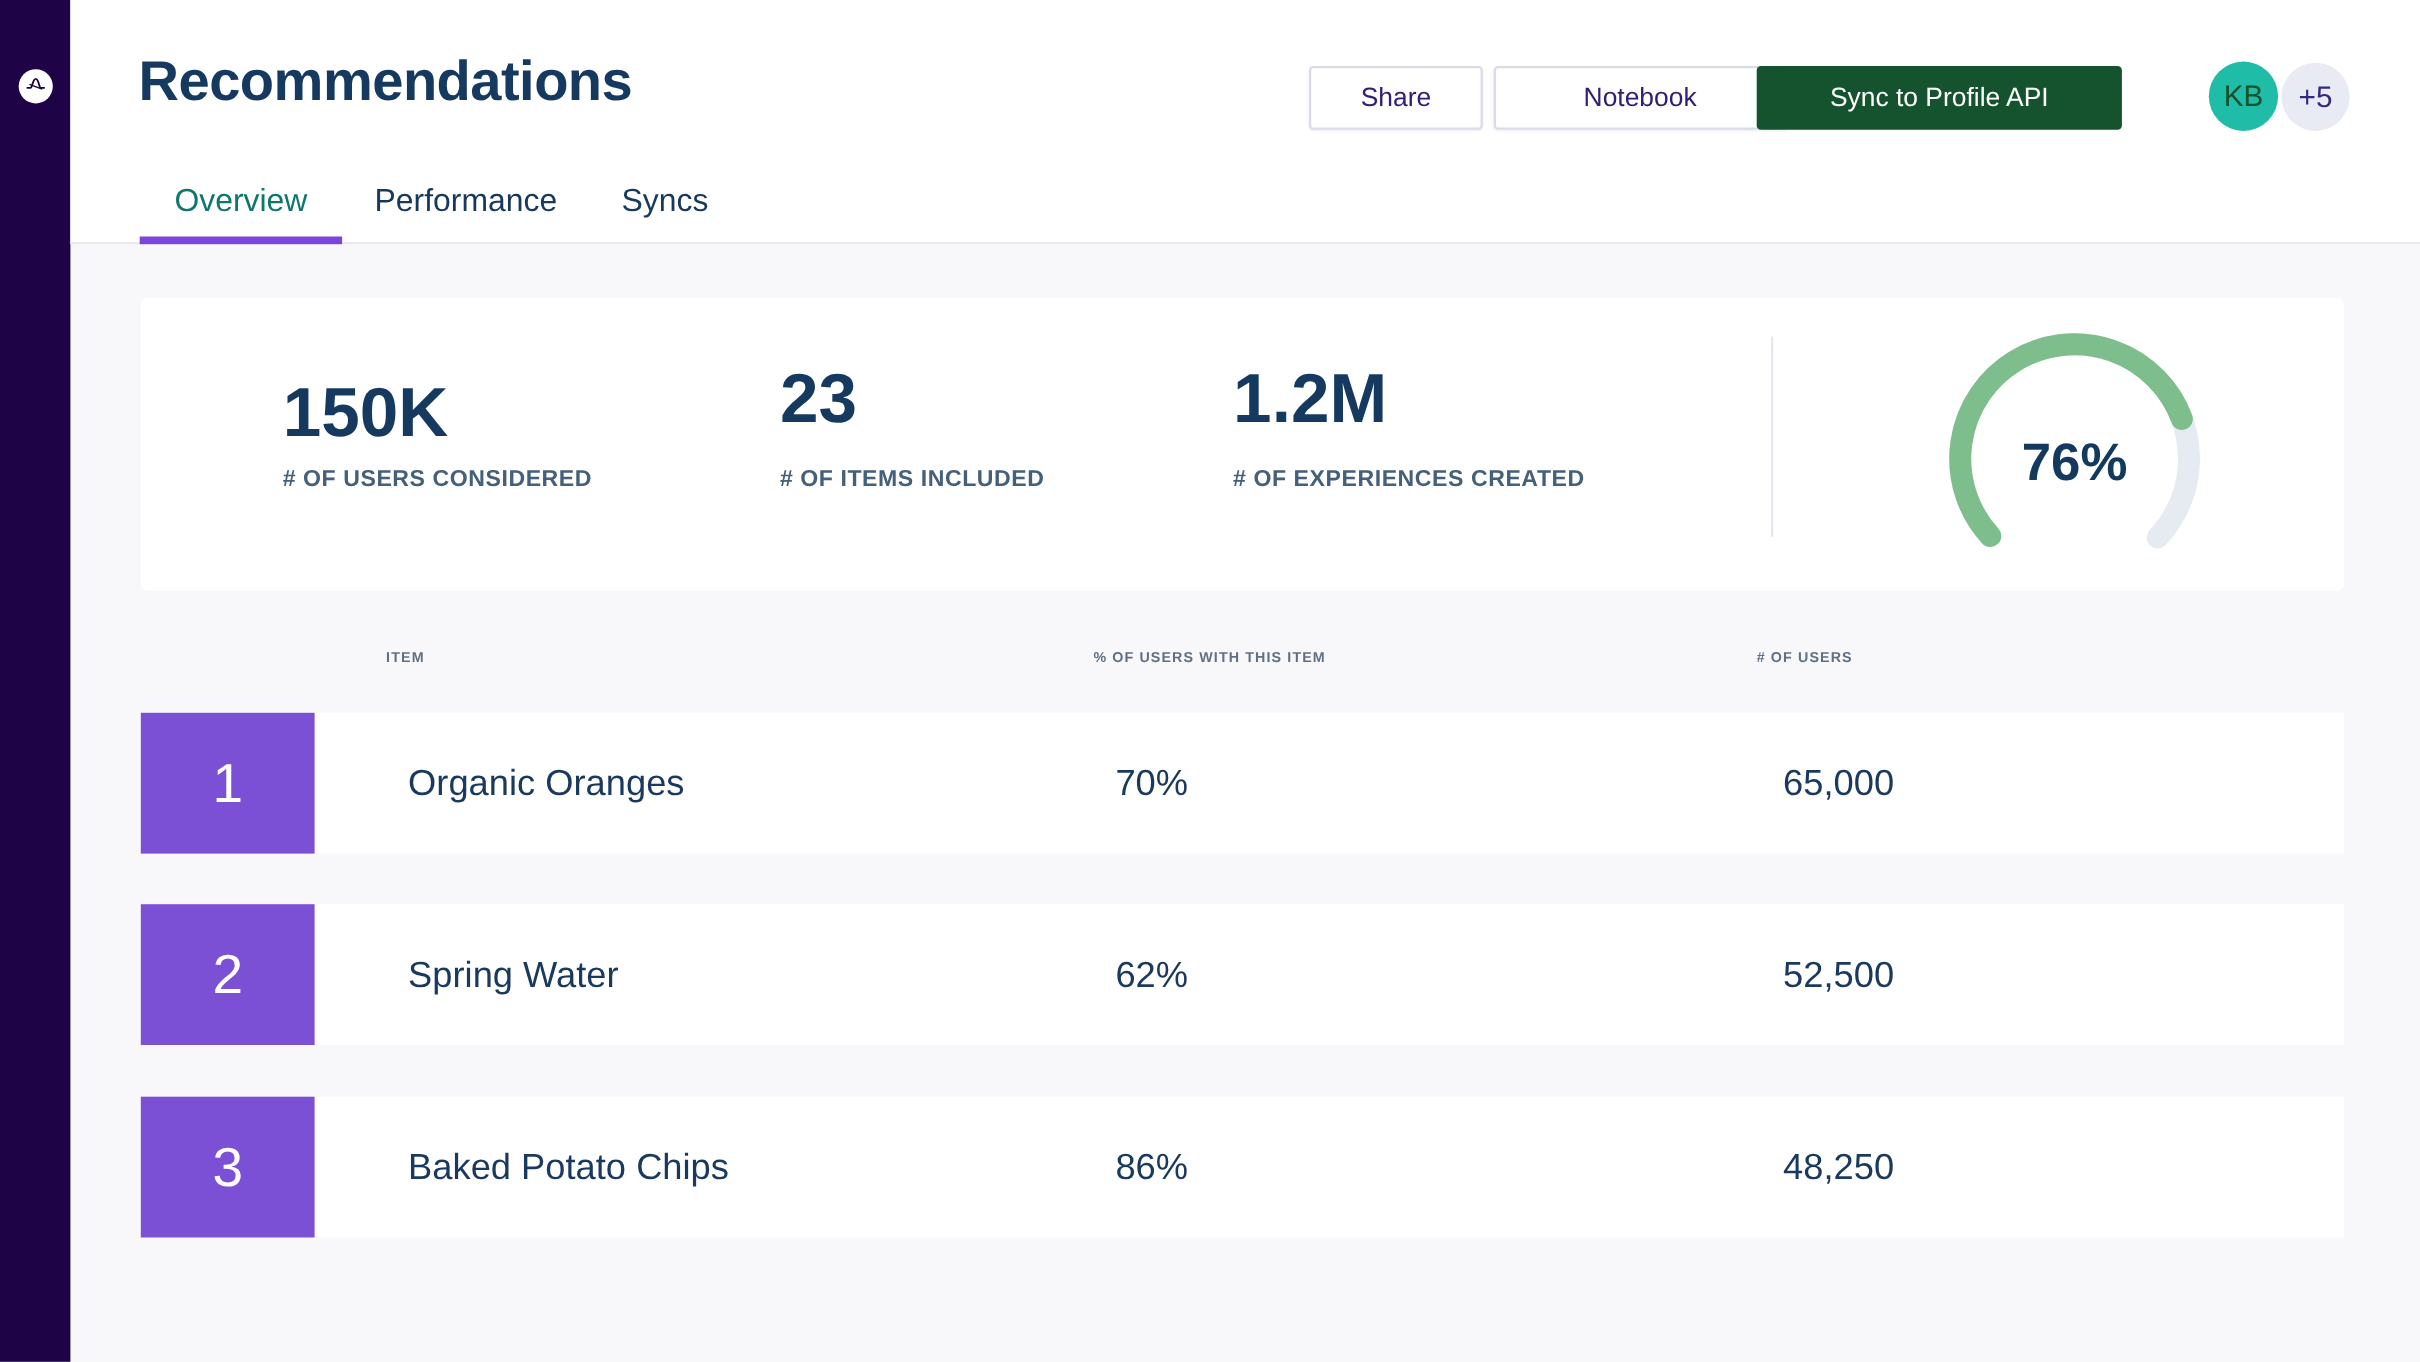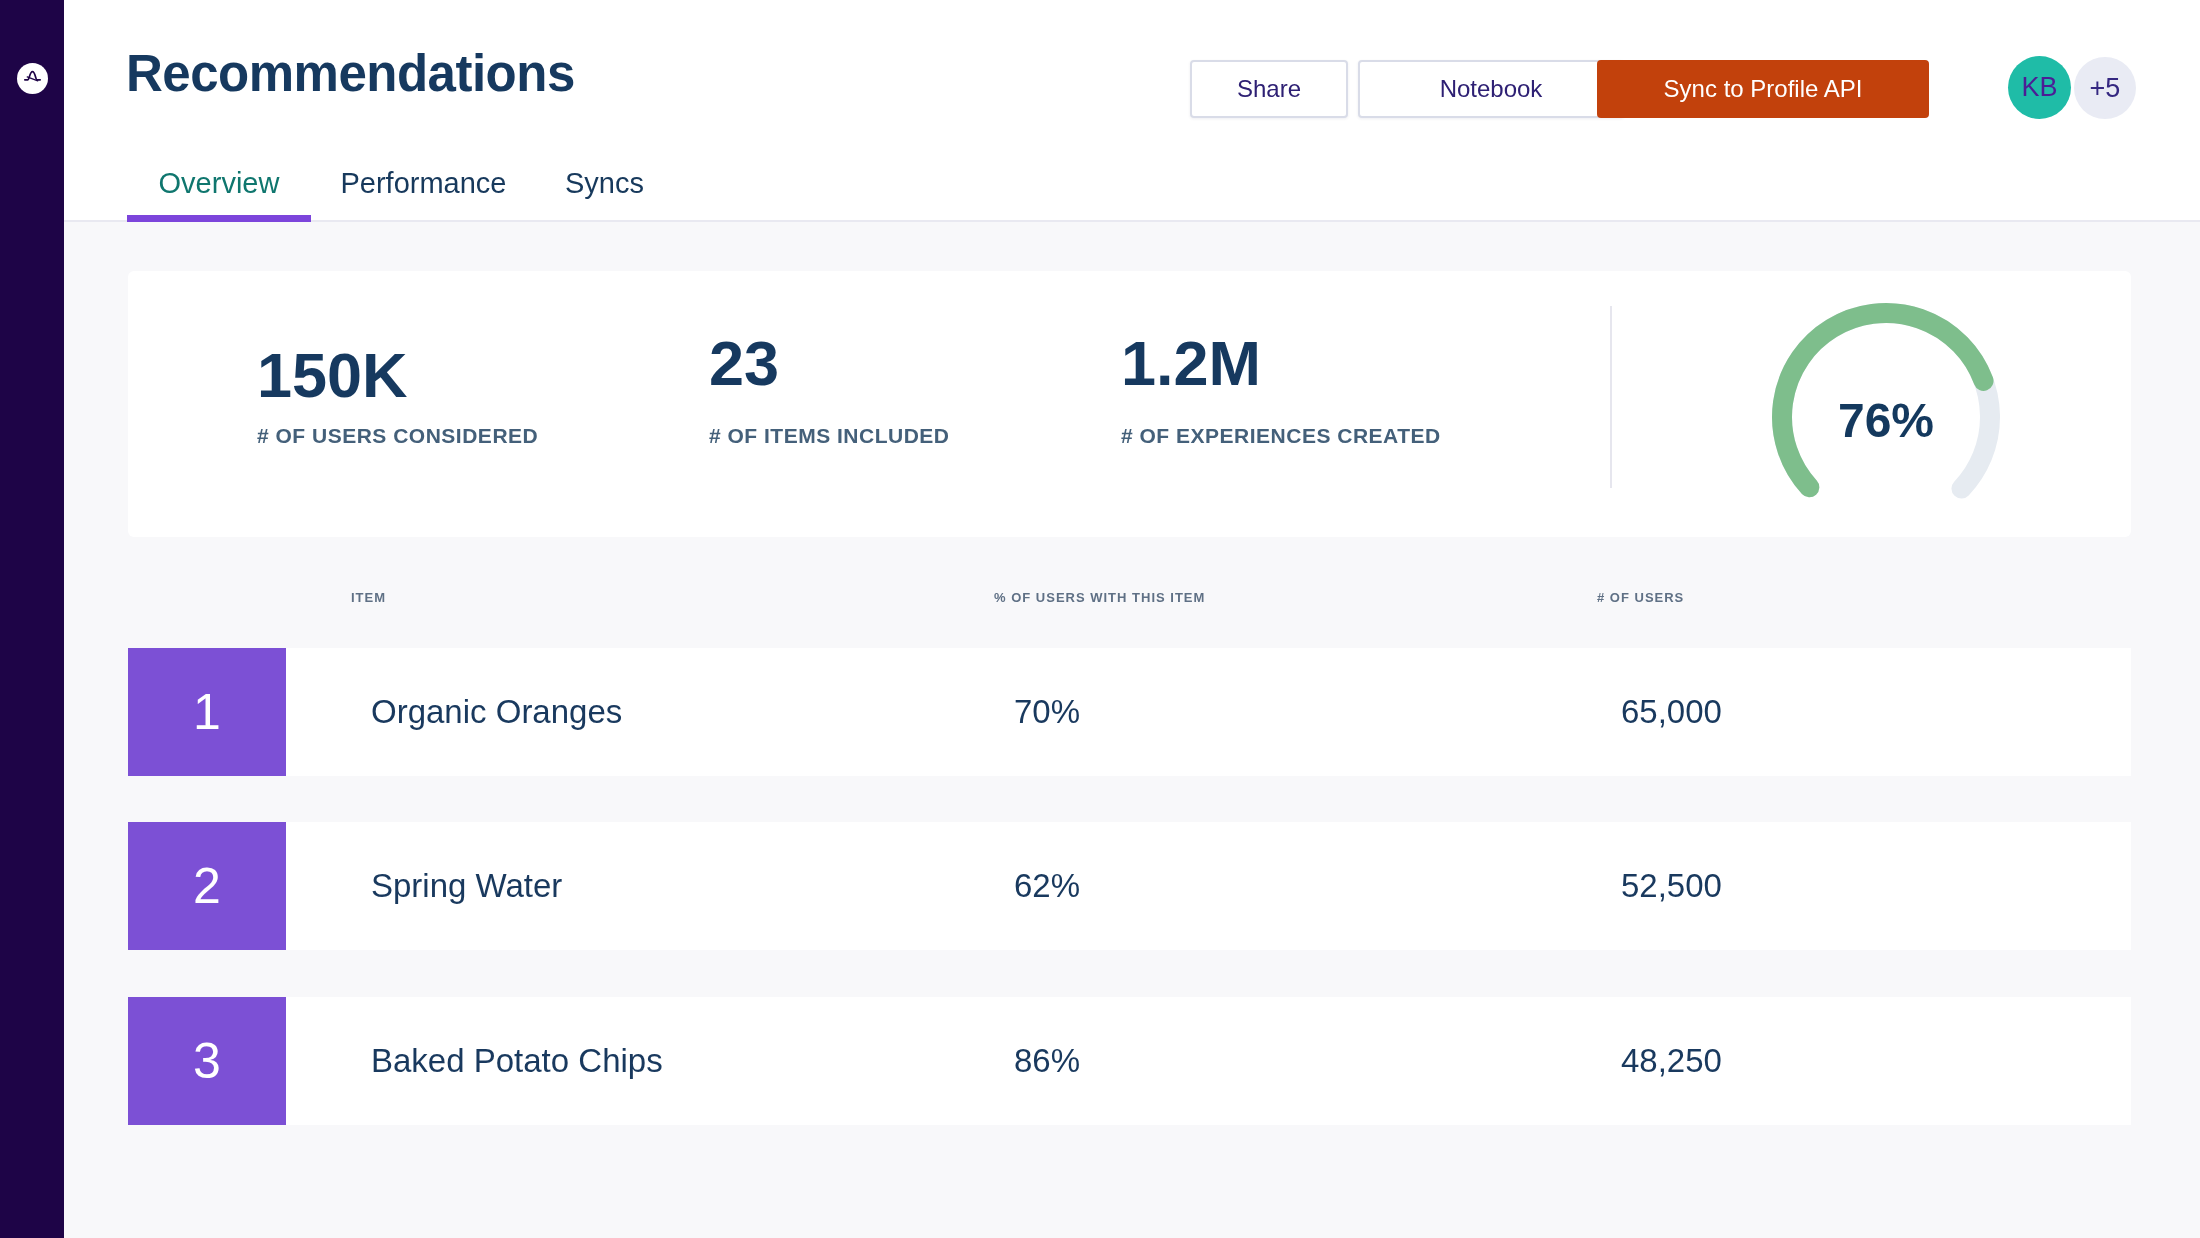--- a/index.html
+++ b/index.html
@@ -55,33 +55,33 @@
     display: flex; align-items: center; justify-content: center;
     font-size: 24px; border-radius: 4px; cursor: pointer; text-align: right;
   }
   .btn.secondary {
     background: #FFFFFF;
     border: 2px solid #D9DCE8;
     color: #2E2074;
     box-shadow: 0 1px 3px rgba(40,40,90,0.08);
   }
   .btn.primary {
-    background: #c2410c;
+    background: #14532d;
     color: #FFFFFF;
     border: none;
   }
   .avatar {
     position: absolute;
     border-radius: 50%;
     display: flex; align-items: center; justify-content: center;
     font-size: 27px;
   }
   .avatar.kb {
     left: 2008px; top: 56px; width: 63px; height: 63px;
-    background: #1FBCA7; color: #4c1d95;
+    background: #1FBCA7; color: #14532d;
     box-shadow: 0 0 0 3px #FFFFFF;
     z-index: 2; font-weight: 500;
   }
   .avatar.more {
     left: 2074px; top: 57px; width: 62px; height: 62px;
     background: #E9EBF4; color: #352881;
     z-index: 1;
   }
   
   .stats-card {

